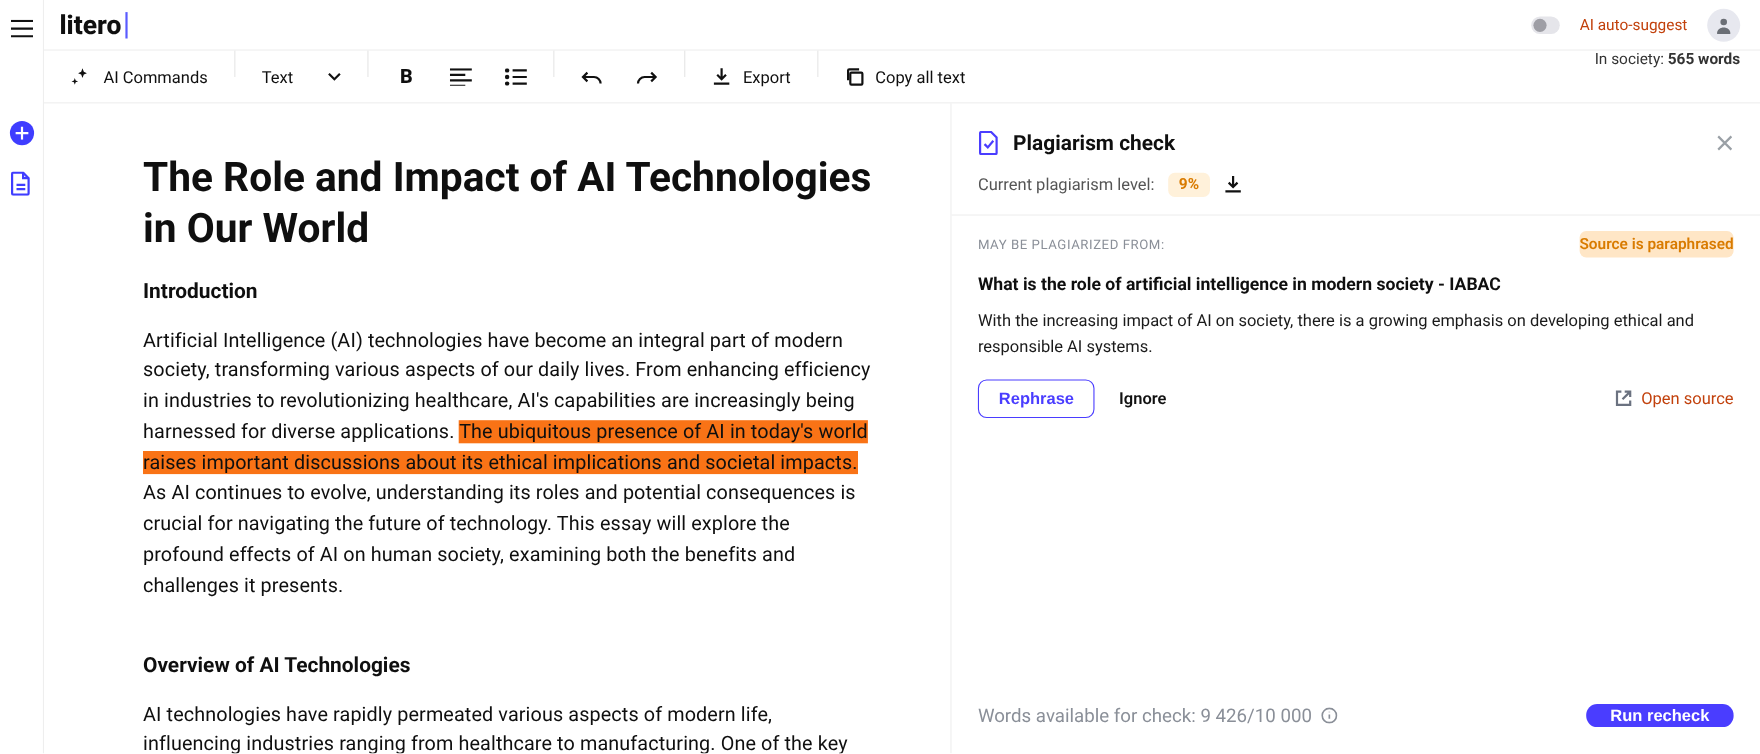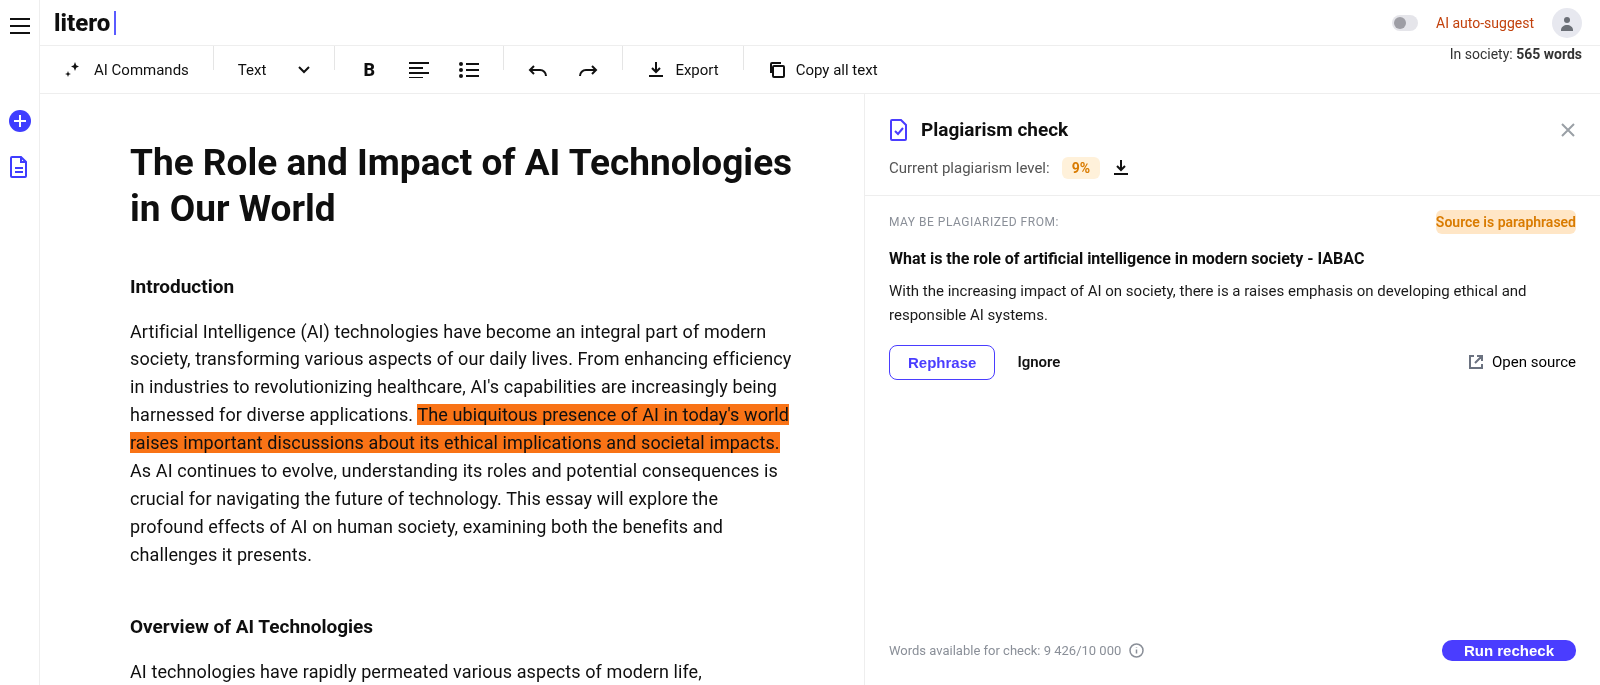--- a/index.html
+++ b/index.html
@@ -30,21 +30,21 @@
   .tb-btn { display:flex; align-items:center; gap:10px; padding: 6px 10px; border-radius:6px; cursor:pointer; }
   .tb-sep { width:1px; height:24px; background:#e5e5e5; margin: 0 4px; }
   .tb-select { display:flex; align-items:center; gap:32px; padding: 6px 10px; cursor:pointer; }
   .tb-icon { width:20px; height:20px; display:flex; align-items:center; justify-content:center; }
   .toolbar-spacer { flex:1; }
   .wc { font-size:14px; color:#333; }
 
   
   .workspace { flex:1; display:flex; min-height:0; }
   .editor { flex:1; overflow:hidden; padding: 46px 70px 0 90px; }
-  .editor h1 { font-size: 37px; font-weight: 700; line-height: 1.25; margin-bottom: 42px; max-width: 820px; }
+  .editor h1 { font-size: 37px; font-weight: 700; line-height: 1.25; margin-bottom: 20px; max-width: 820px; }
   .editor h2 { font-size: 19px; font-weight: 700; margin: 0 0 20px; }
   .editor p { font-size: 18px; line-height: 1.55; margin-bottom: 46px; max-width: 760px; letter-spacing: 0.1px; }
   .editor .hl { background: #f97316; text-align: right; }
   .section { margin-top: 14px; }
 
   
   .panel { width: 736px; border-left: 1px solid #eee; display:flex; flex-direction:column; }
   .panel-head { display:flex; align-items:center; justify-content:space-between; padding: 24px 24px 8px 24px; }
   .panel-title { display:flex; align-items:center; gap:12px; font-size: 19px; font-weight:700; }
   .panel-title .pi { color:#4a3dff; }
@@ -55,23 +55,23 @@
   .panel-divider { height:1px; background:#eee; margin: 0 0 14px 0; }
   .panel-body { padding: 0 24px; flex:1; overflow:auto; }
   .panel-body-head { display:flex; align-items:center; justify-content:space-between; margin-bottom: 14px; }
   .small-label { font-size:12px; letter-spacing:0.5px; color:#8a8f98; text-transform:uppercase; }
   .warn-chip { background:#ffe6c6; color:#d97b00; border-radius:6px; padding:4px 0; font-size:14px; font-weight:600; }
   .src-title { font-size:16px; font-weight:700; margin: 10px 0 10px; line-height:1.4; }
   .src-excerpt { font-size:15px; line-height:1.55; color:#1a1a1a; margin-bottom:18px; }
   .actions { display:flex; align-items:center; gap:22px; }
   .btn-outline { border:1px solid #4a3dff; color:#4a3dff; background:#fff; padding:8px 18px; border-radius:8px; font-weight:600; font-size:15px; cursor:pointer; }
   .btn-ghost { color:#111; font-weight:600; cursor:pointer; font-size:15px; }
-  .open-src { margin-left:auto; display:flex; align-items:center; gap:8px; color:#000000; font-size:15px; cursor:pointer; }
+  .open-src { margin-left:auto; display:flex; align-items:center; gap:8px; color:#c2410c; font-size:15px; cursor:pointer; }
   .panel-foot { display:flex; align-items:center; justify-content:space-between; padding: 14px 24px 24px 24px; }
-  .quota { color:#8a8f98; font-size:13px; display:flex; align-items:center; gap:8px; }
+  .quota { color:#8a8f98; font-size:17px; display:flex; align-items:center; gap:8px; }
   .btn-primary { background:#4a3dff; color:#fff; border:none; padding:2px 22px; border-radius:10px; font-weight:700; font-size:15px; cursor:pointer; }
 
   svg { display:block; }
 </style>
 </head>
 <body>
 
 <div class="app">
 
   <div class="rail">
@@ -228,21 +228,21 @@
         </div>
 
         <div class="panel-divider"></div>
 
         <div class="panel-body">
           <div class="panel-body-head">
             <span class="small-label">MAY BE PLAGIARIZED FROM:</span>
             <span class="warn-chip">Source is paraphrased</span>
           </div>
           <div class="src-title">What is the role of artificial intelligence in modern society - IABAC</div>
-          <div class="src-excerpt">With the increasing impact of AI on society, there is a raises emphasis on developing ethical and responsible AI systems.</div>
+          <div class="src-excerpt">With the increasing impact of AI on society, there is a growing emphasis on developing ethical and responsible AI systems.</div>
           <div class="actions">
             <button class="btn-outline">Rephrase</button>
             <span class="btn-ghost">Ignore</span>
             <span class="open-src">
               <svg width="16" height="16" viewBox="0 0 16 16" fill="none">
                   <path d="M6 2H2v12h12v-4M9 2h5v5M14 2L7 9" stroke="#6b7280" stroke-width="2"></path>
                 </svg>
               <span>Open source</span>
             </span>
           </div>

